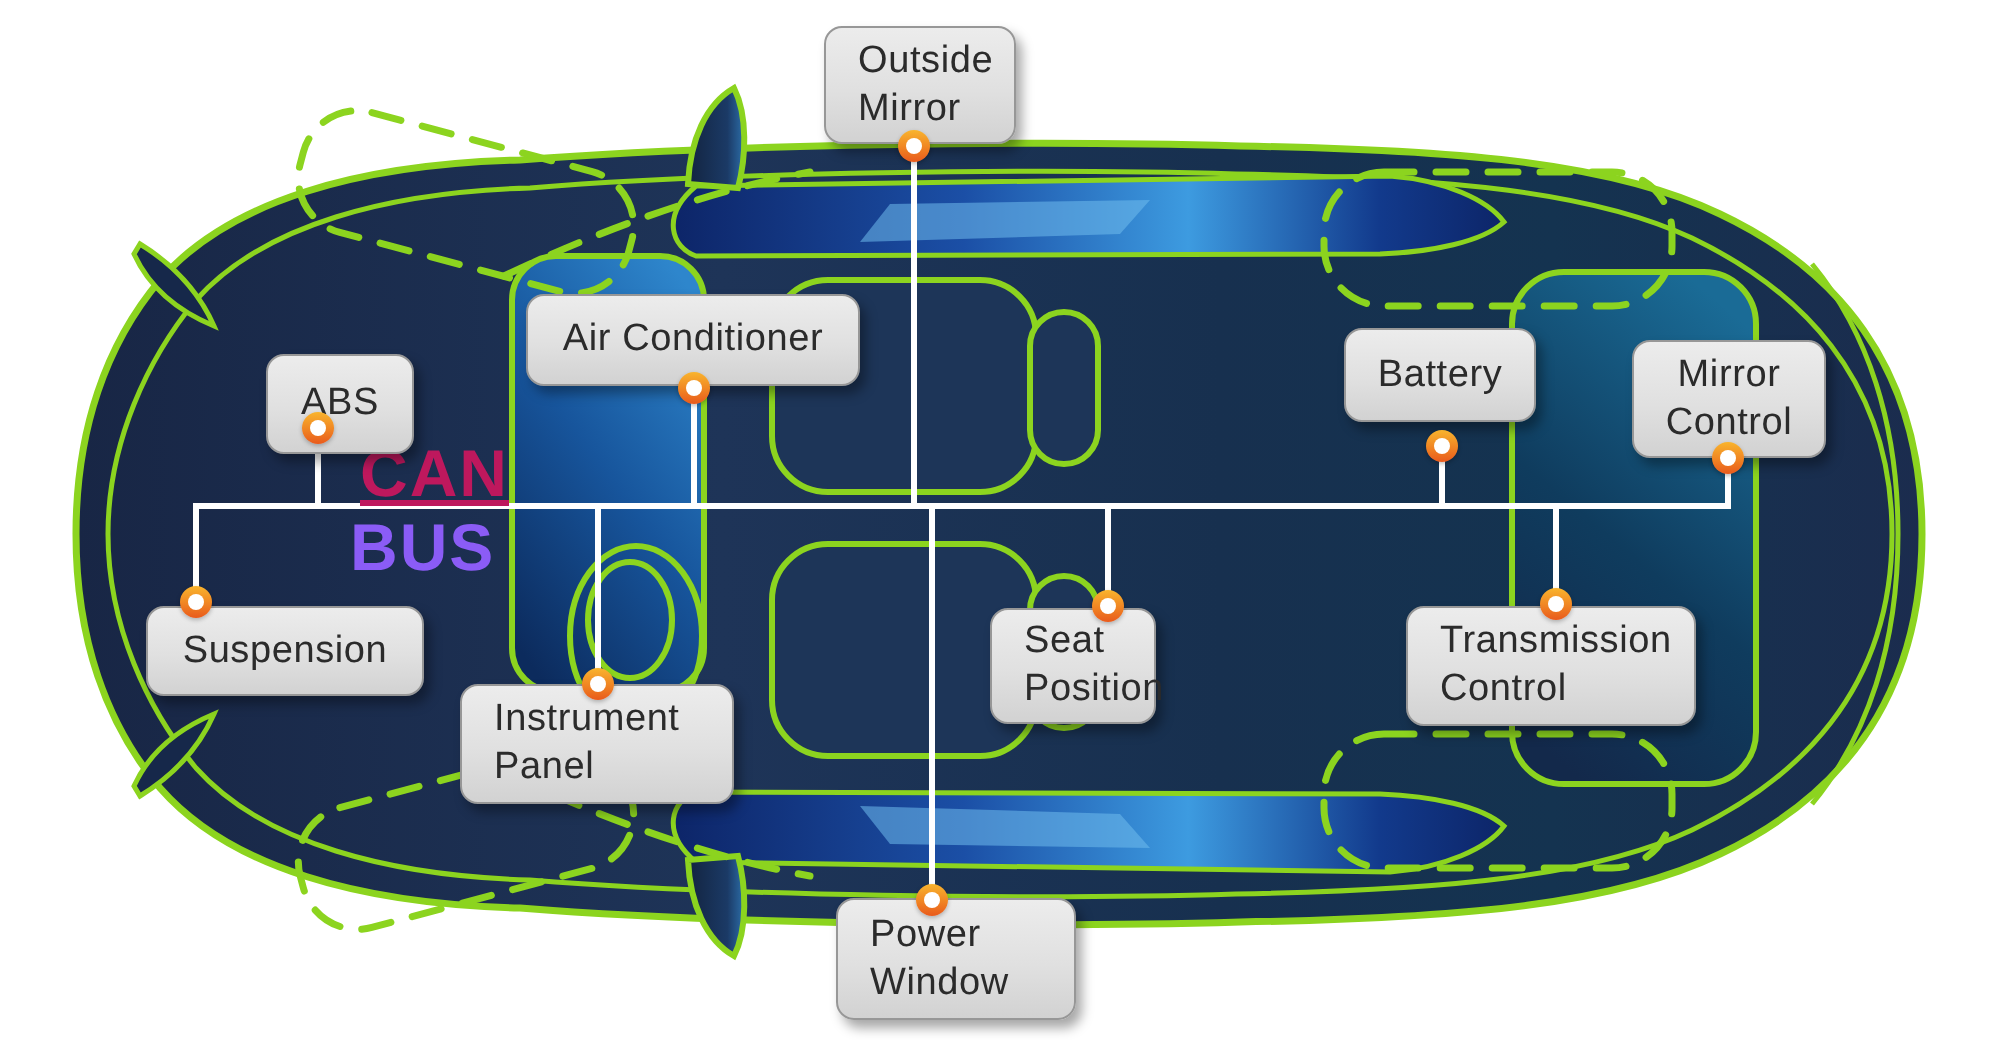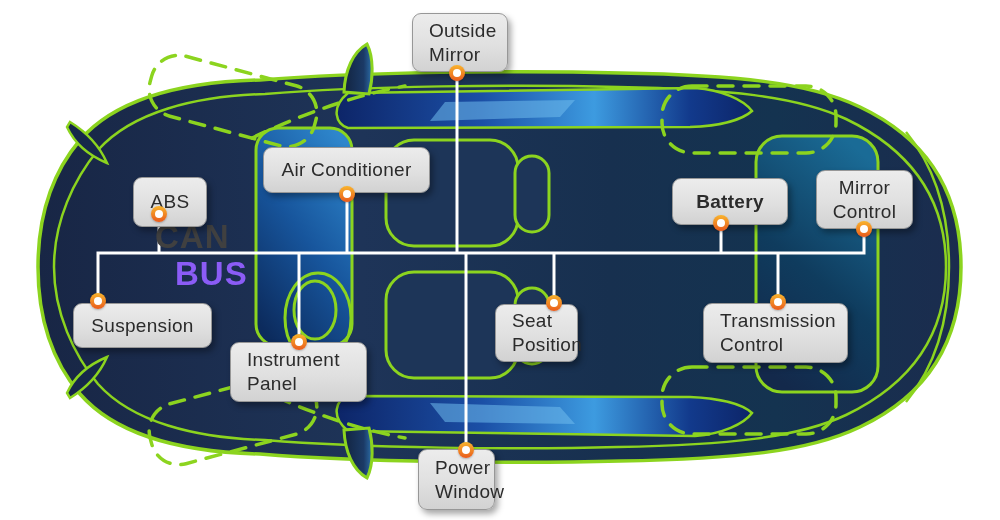--- a/index.html
+++ b/index.html
@@ -132,37 +132,37 @@
       <path d="M 347,253 L 347,195"></path>
       <path d="M 457,253 L 457,74"></path>
       <path d="M 721,253 L 721,224"></path>
       <path d="M 299,253 L 299,341"></path>
       <path d="M 466,253 L 466,449"></path>
       <path d="M 554,253 L 554,302"></path>
       <path d="M 778,253 L 778,302"></path>
     </g>
   </svg>
 
-  <div class="bus-label" style="left:155px;top:220px;color:#404040;">CAN</div>
+  <div class="bus-label" style="left:180px;top:220px;color:#be185d;text-decoration:underline;">CAN</div>
   <div class="bus-label" style="left:175px;top:257px;color:#8b5cf6;">BUS</div>
 
   <div class="node-box" style="left:412px;top:13px;width:96px;height:59px;">
     <span class="l">Outside</span>
     <span class="l">Mirror</span>
   </div>
 
   <div class="node-box center" style="left:133px;top:177px;width:74px;height:50px;">
     <span class="l">ABS</span>
   </div>
 
   <div class="node-box center" style="left:263px;top:147px;width:167px;height:46px;">
     <span class="l">Air Conditioner</span>
   </div>
 
-  <div class="node-box center" style="left:672px;top:178px;width:116px;height:47px;font-weight:bold;">
+  <div class="node-box center" style="left:672px;top:164px;width:96px;height:47px;">
     <span class="l">Battery</span>
   </div>
 
   <div class="node-box center" style="left:816px;top:170px;width:97px;height:59px;">
     <span class="l">Mirror</span>
     <span class="l">Control</span>
   </div>
 
   <div class="node-box center" style="left:73px;top:303px;width:139px;height:45px;">
     <span class="l">Suspension</span>
@@ -176,21 +176,21 @@
   <div class="node-box" style="left:495px;top:304px;width:83px;height:58px;">
     <span class="l">Seat</span>
     <span class="l">Position</span>
   </div>
 
   <div class="node-box" style="left:703px;top:303px;width:145px;height:60px;">
     <span class="l">Transmission</span>
     <span class="l">Control</span>
   </div>
 
-  <div class="node-box" style="left:418px;top:449px;width:77px;height:61px;">
+  <div class="node-box" style="left:418px;top:449px;width:120px;height:61px;">
     <span class="l">Power</span>
     <span class="l">Window</span>
   </div>
 
   <div class="dot" style="left:449px;top:65px;"></div>
   <div class="dot" style="left:151px;top:206px;"></div>
   <div class="dot" style="left:339px;top:186px;"></div>
   <div class="dot" style="left:713px;top:215px;"></div>
   <div class="dot" style="left:856px;top:221px;"></div>
   <div class="dot" style="left:90px;top:293px;"></div>

